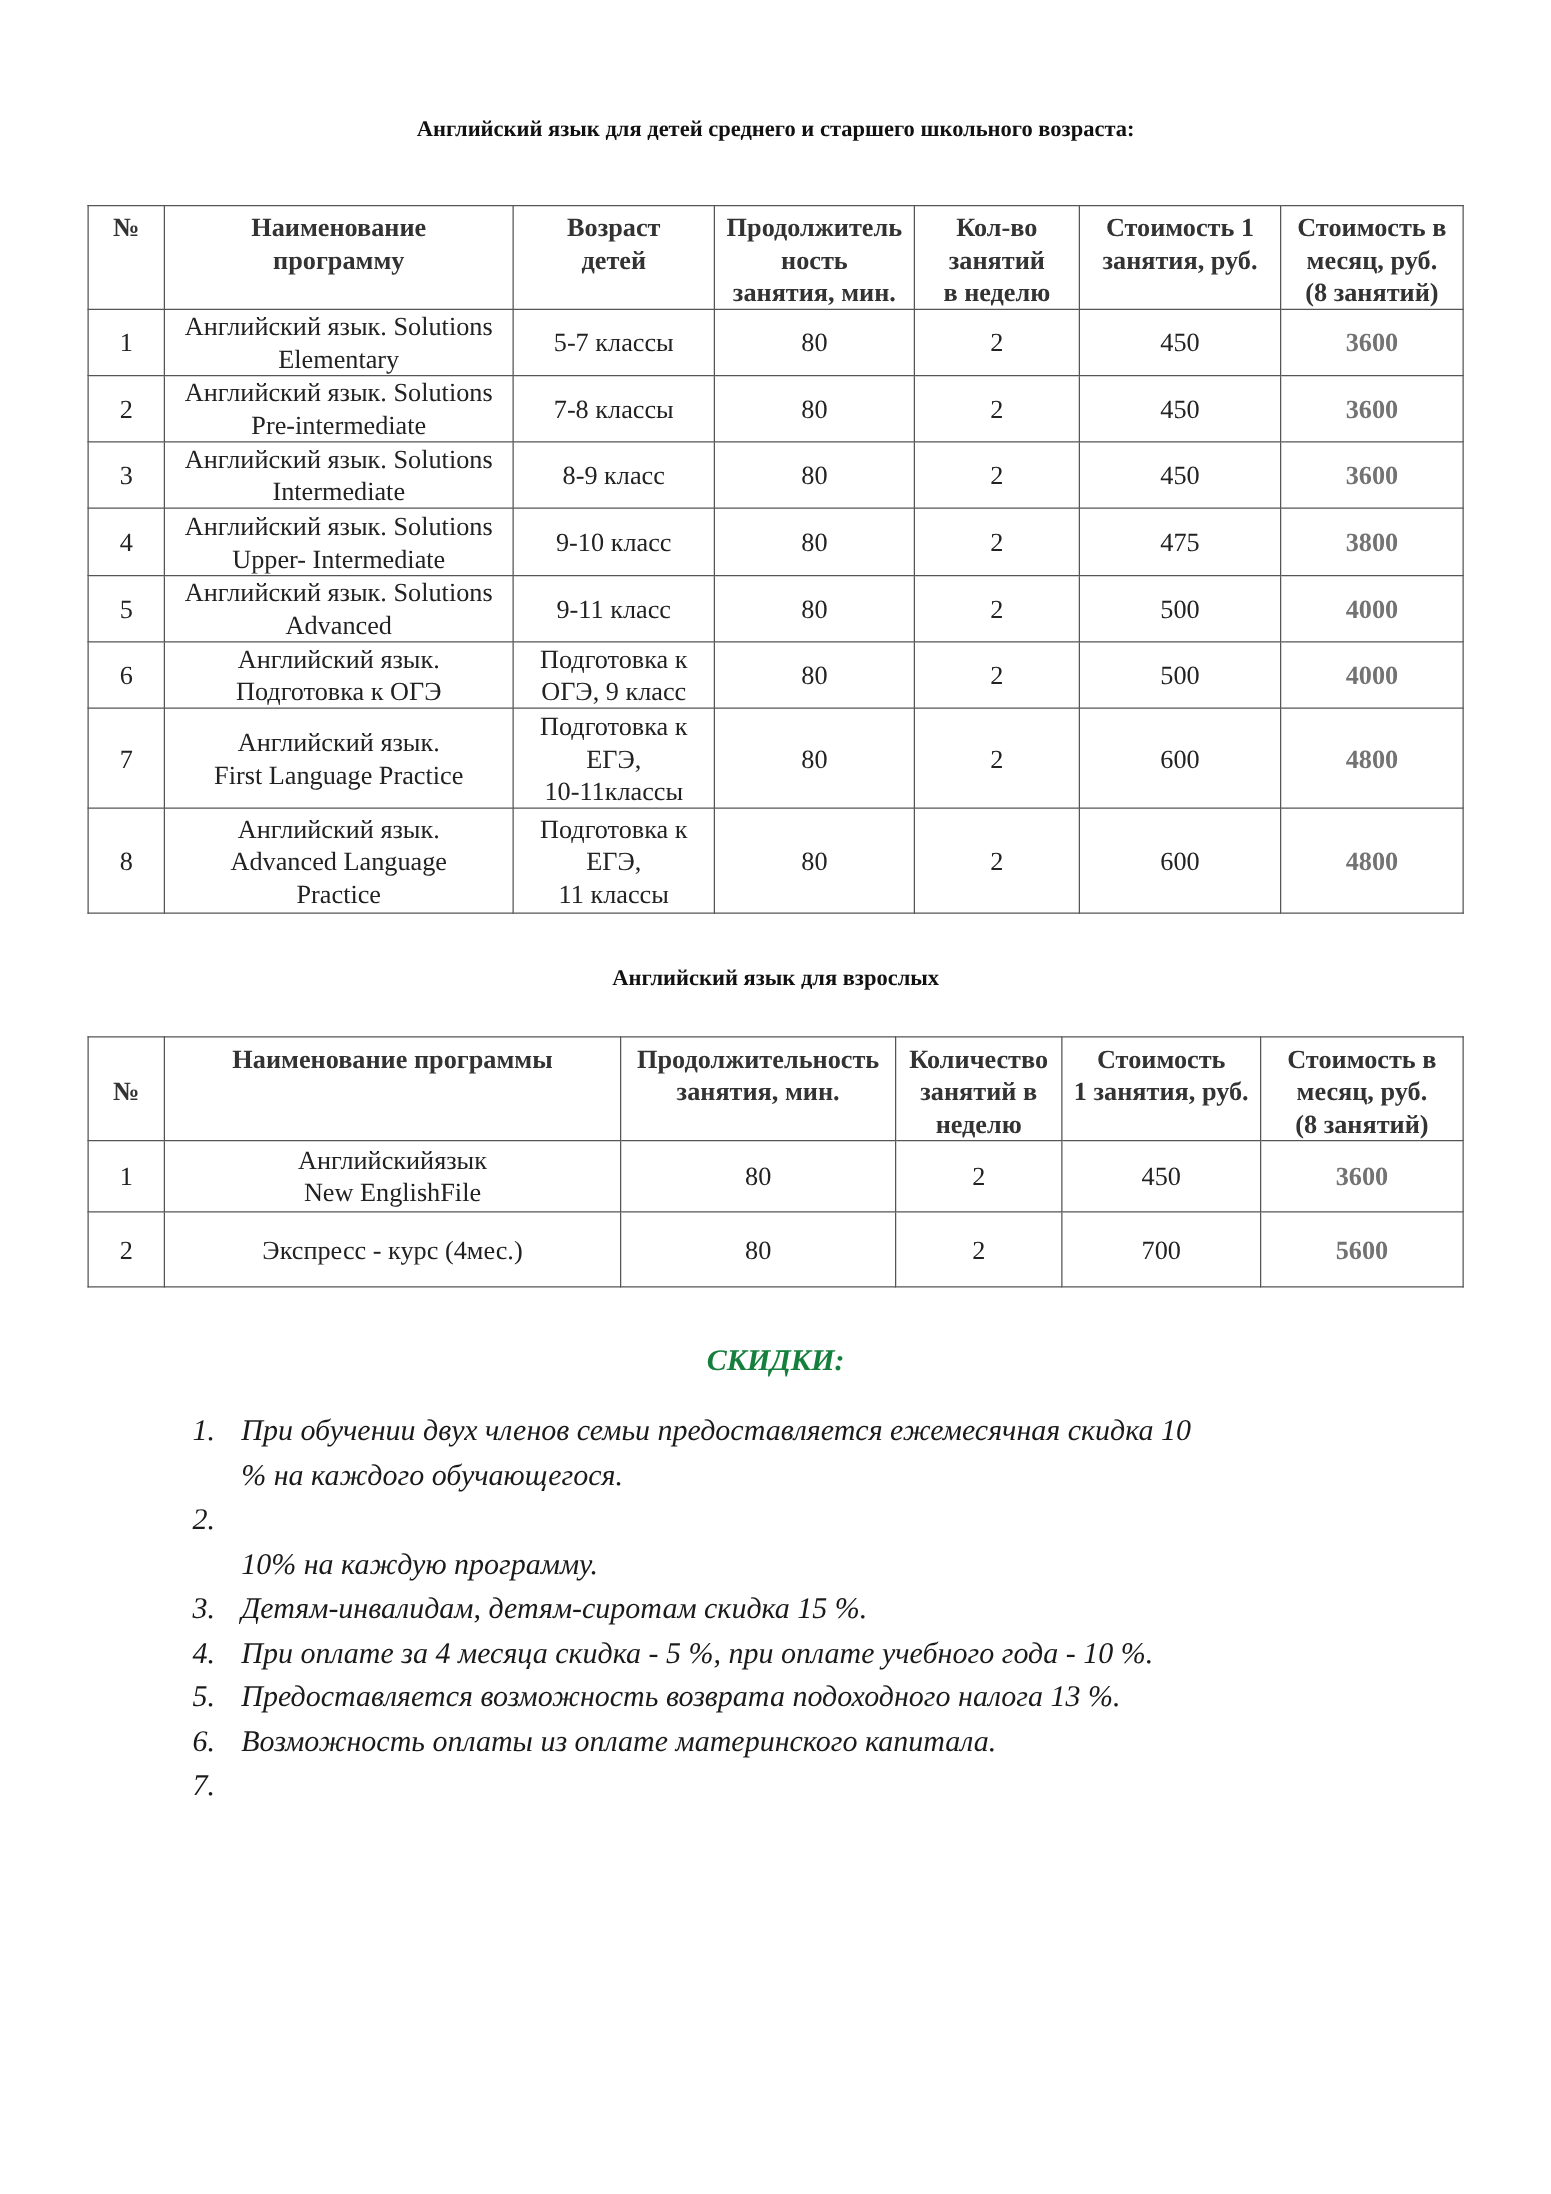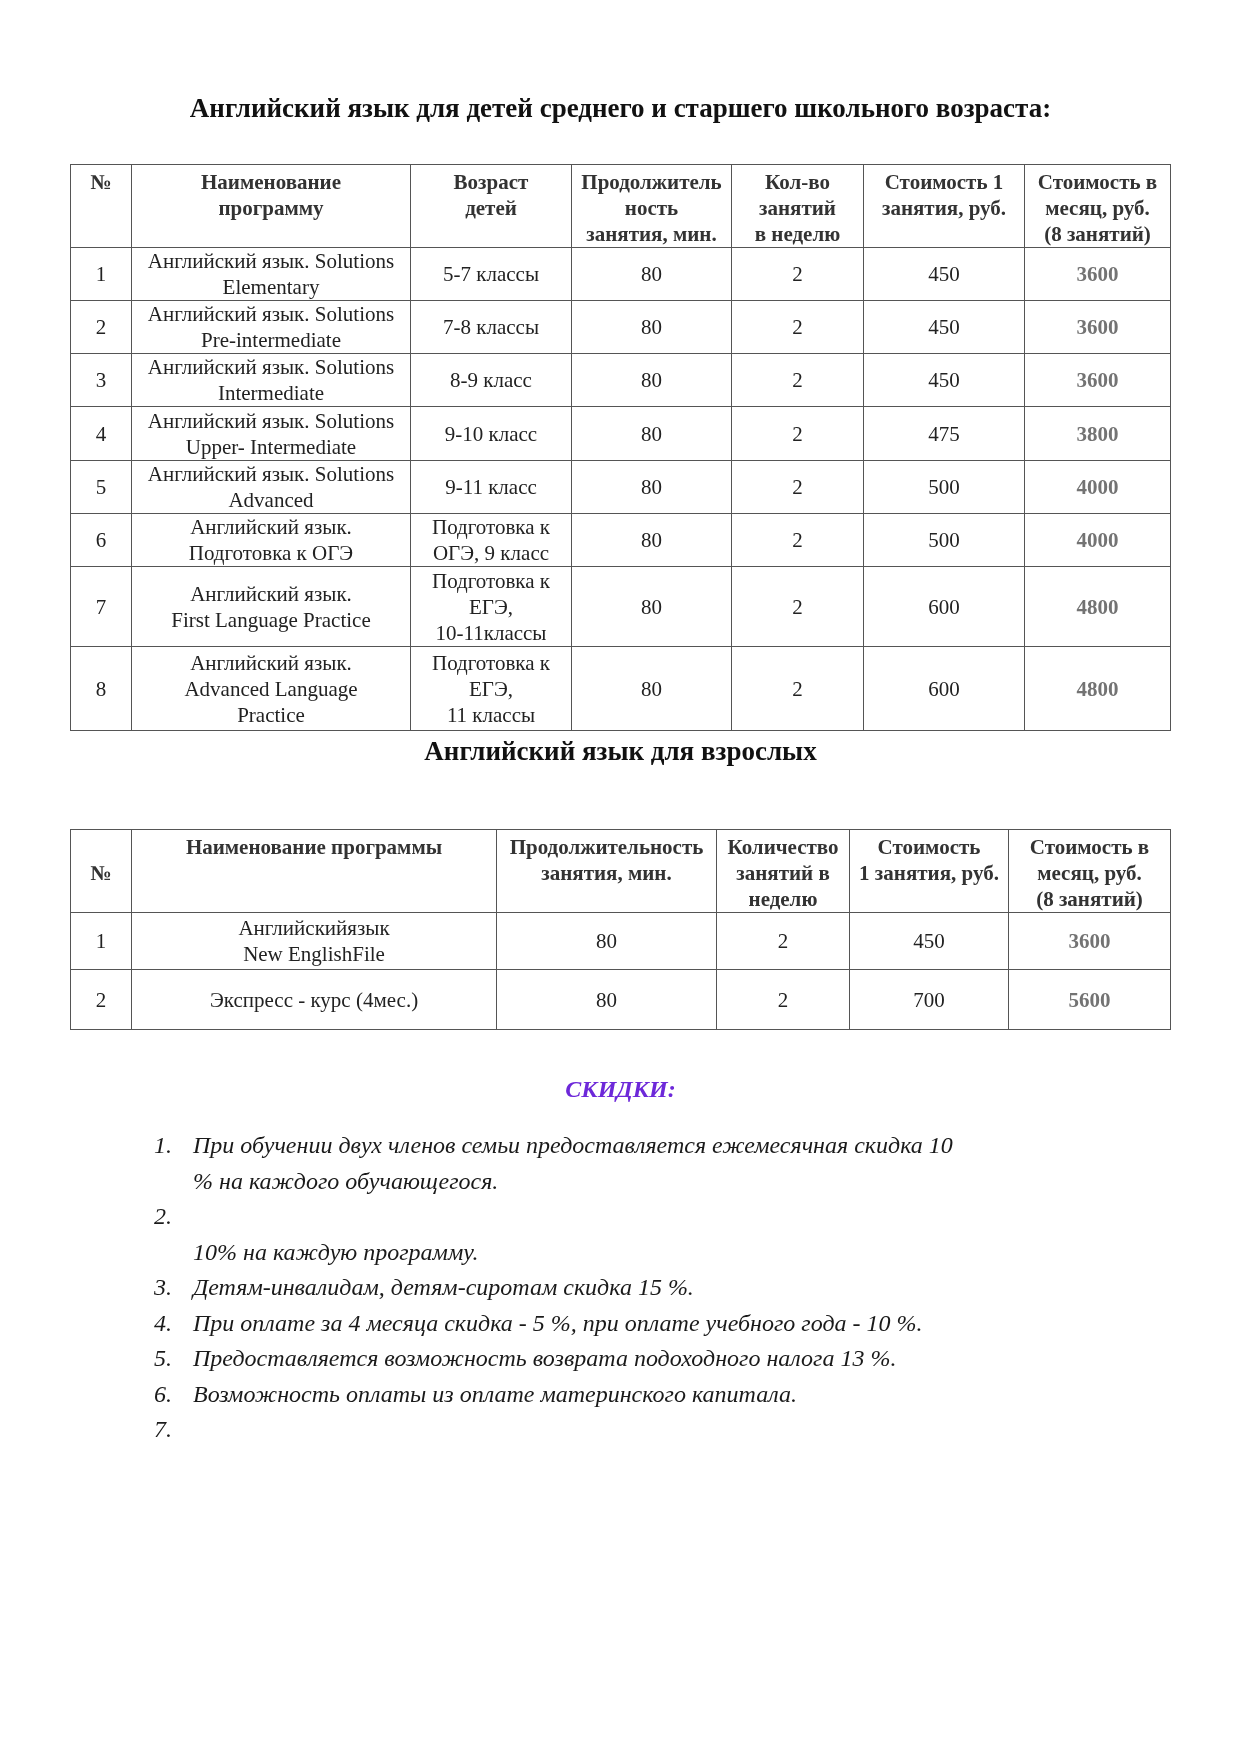--- a/index.html
+++ b/index.html
@@ -1,23 +1,23 @@
 <!DOCTYPE html>
 <html><head>
 <meta charset="utf-8">
 <style>
   html, body { margin:0; padding:0; background:#ffffff; }
   body { width:1241px; height:1755px; position:relative; overflow:hidden;
          font-family:"Liberation Serif", "DejaVu Serif", serif; color:#1a1a1a; }
-  .title { position:absolute; left:0; width:1241px; text-align:center; font-weight:bold; font-size:27px; color:#111; }
+  .title { position:absolute; left:0; width:1241px; text-align:center; font-weight:bold; font-size:18px; color:#111; }
   table { position:absolute; border-collapse:collapse; table-layout:fixed; }
   td, th { border:1.6px solid #555; text-align:center; vertical-align:middle; padding:0 2px; font-size:21px; line-height:26px; color:#222; }
   th { font-weight:bold; vertical-align:top; padding-top:4px; color:#333; }
   td.b { font-weight:bold; color:#737373; }
-  .disc-title { position:absolute; left:0; width:1241px; text-align:center; top:1076px; font-style:italic; font-weight:bold; font-size:24px; color:#6d28d9; }
+  .disc-title { position:absolute; left:0; width:1241px; text-align:center; top:1076px; font-style:italic; font-weight:bold; font-size:24px; color:#15803d; }
   ol { position:absolute; left:150px; top:1128px; margin:0; padding:0; list-style:none; width:1000px; }
   ol li { font-style:italic; font-size:24px; line-height:35.5px; color:#1a1a1a; position:relative; padding-left:43px; }
   ol li .num { position:absolute; left:4px; top:0; }
 </style>
 </head>
 <body>
 
 <div class="title" style="top:93px;">Английский язык для детей среднего и старшего школьного возраста:</div>
 
 <table id="t1" style="left:70px; top:164px; width:1100px;">
@@ -110,21 +110,21 @@
         <td><span>Английский язык.</span><br><span>Advanced Language</span><br><span>Practice</span></td>
         <td><span>Подготовка к</span><br><span>ЕГЭ,</span><br><span>11 классы</span></td>
         <td><span>80</span></td>
         <td><span>2</span></td>
         <td><span>600</span></td>
         <td class="b"><span>4800</span></td>
       </tr>
     </tbody>
 </table>
 
-<div class="title" style="top:736px;">Английский язык для взрослых</div>
+<div class="title" style="top:772px;">Английский язык для взрослых</div>
 
 <table id="t2" style="left:70px; top:829px; width:1100px;">
   <colgroup>
     <col style="width:61px">
       <col style="width:365px">
       <col style="width:220px">
       <col style="width:133px">
       <col style="width:159px">
       <col style="width:162px">
   </colgroup>

